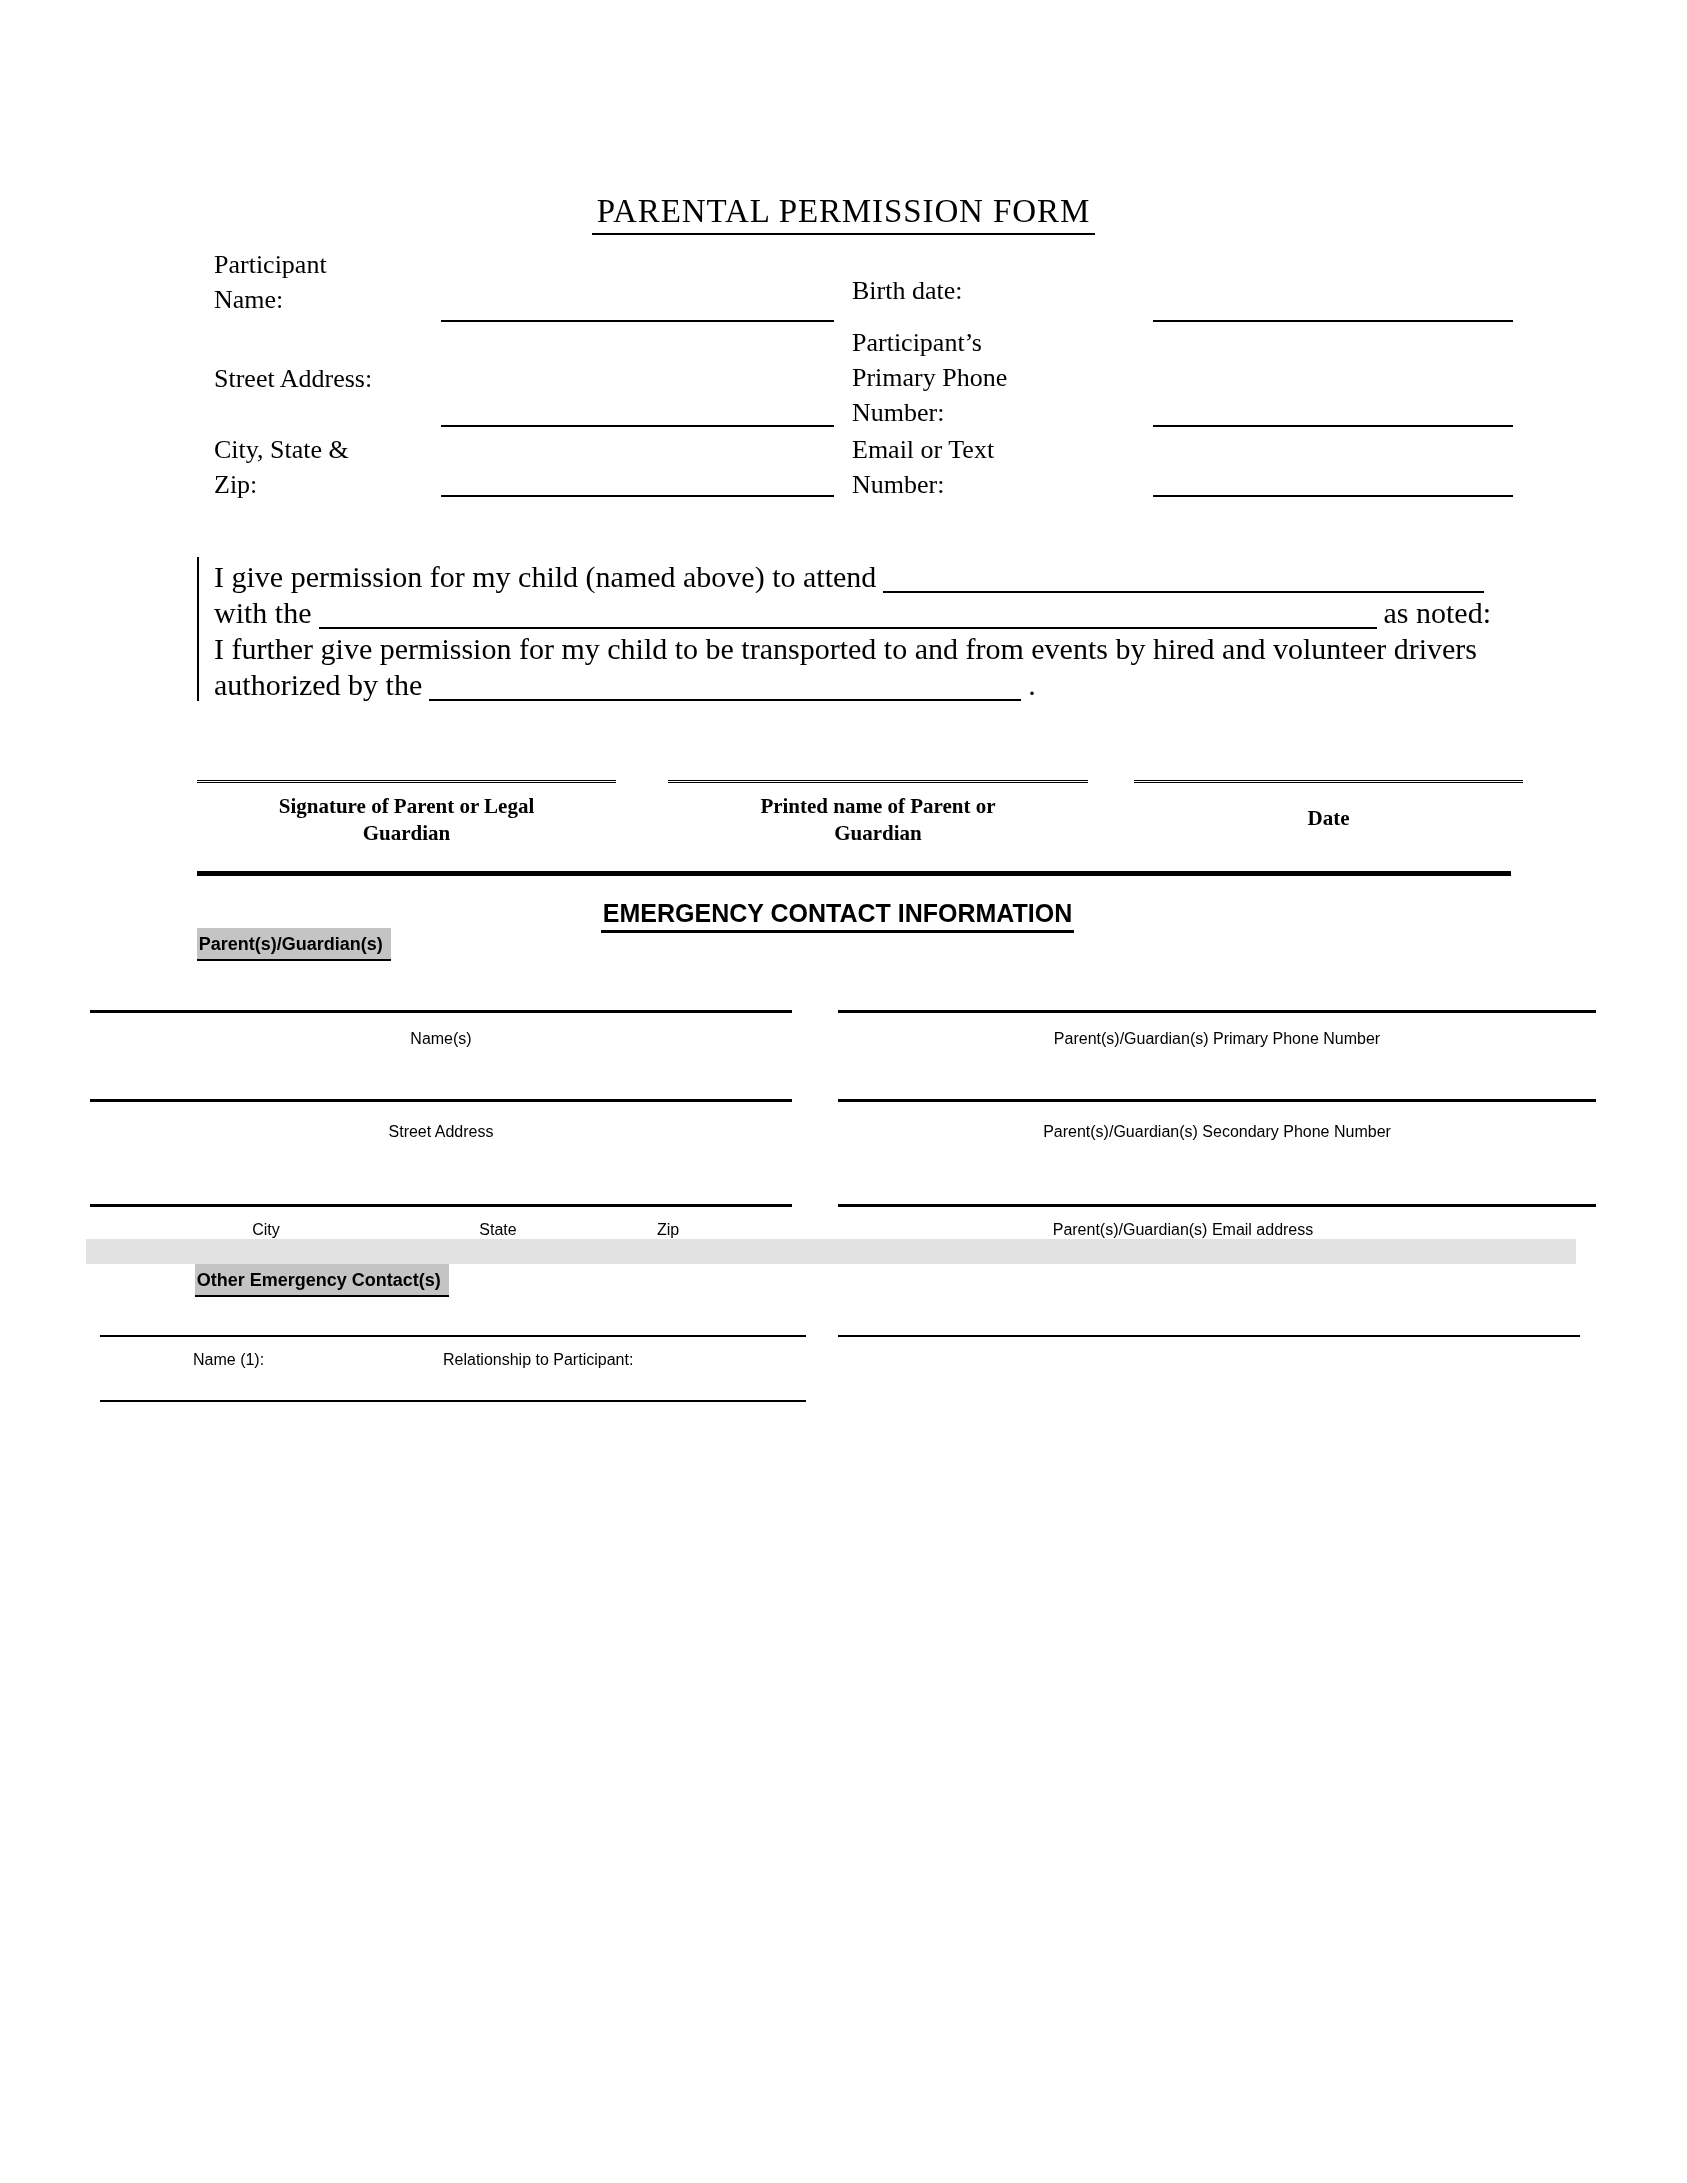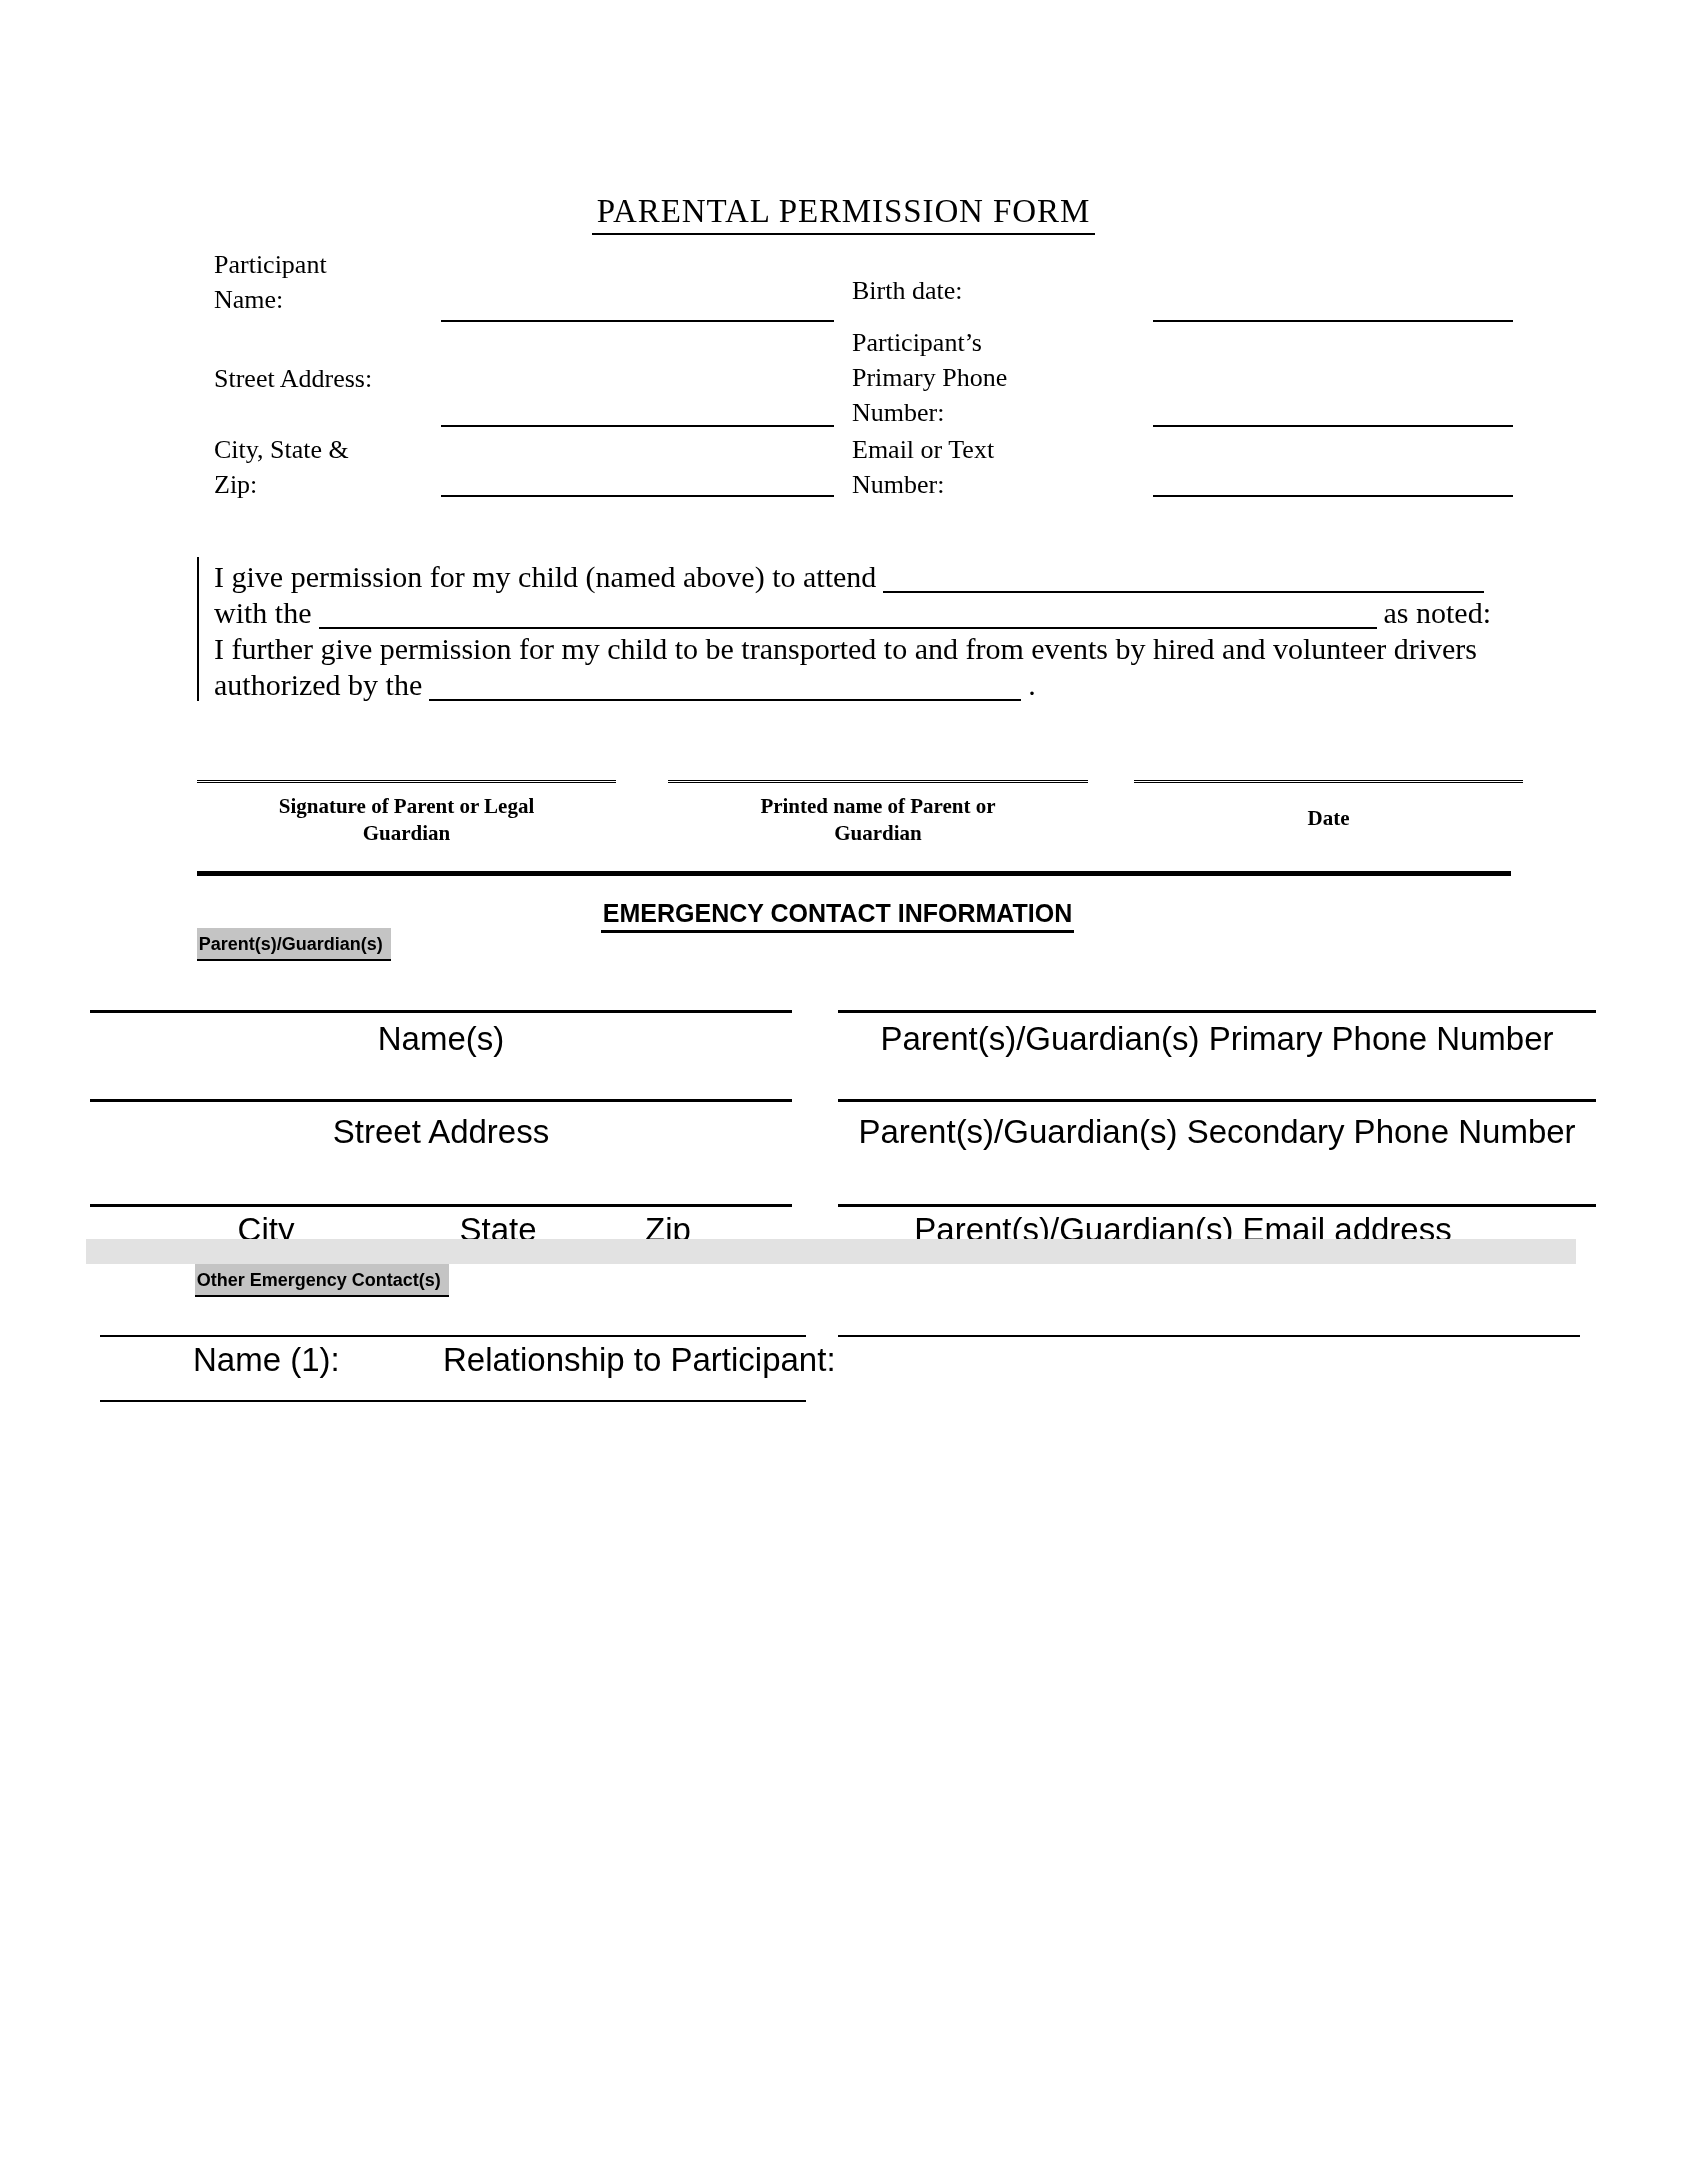--- a/index.html
+++ b/index.html
@@ -49,21 +49,21 @@
   .em-title {
     display: inline-block; font-weight: bold; font-size: 25px; line-height: 30px;
     border-bottom: 3.5px solid #000; padding: 0 1.7px 1.7px 1.7px;
   }
   .hl-heading {
     display: inline-block; font-weight: bold; font-size: 18px; line-height: 28px;
     background: var(--highlight-gray, #c4c4c4);
     border-bottom: 2.6px solid #000; padding: 1.7px 8.7px 1.7px 1.7px;
   }
   .eline { height: 0; border-top: 3.5px solid #000; }
-  .e-label { font-size: 33px; line-height: 28px; text-align: center; }
+  .e-label { font-size: 16px; line-height: 28px; text-align: center; }
   .e-label-left { text-align: left; }
   .gray-bar { left: 86px; top: 1239px; width: 1490px; height: 24.5px; background: var(--bar-gray, #e2e2e2); }
   .cline { height: 0; border-top: 2.6px solid #000; }
   .center-x { transform: translateX(-50%); }
 </style>
 </head>
 <body>
 
 <div class="page">
 

